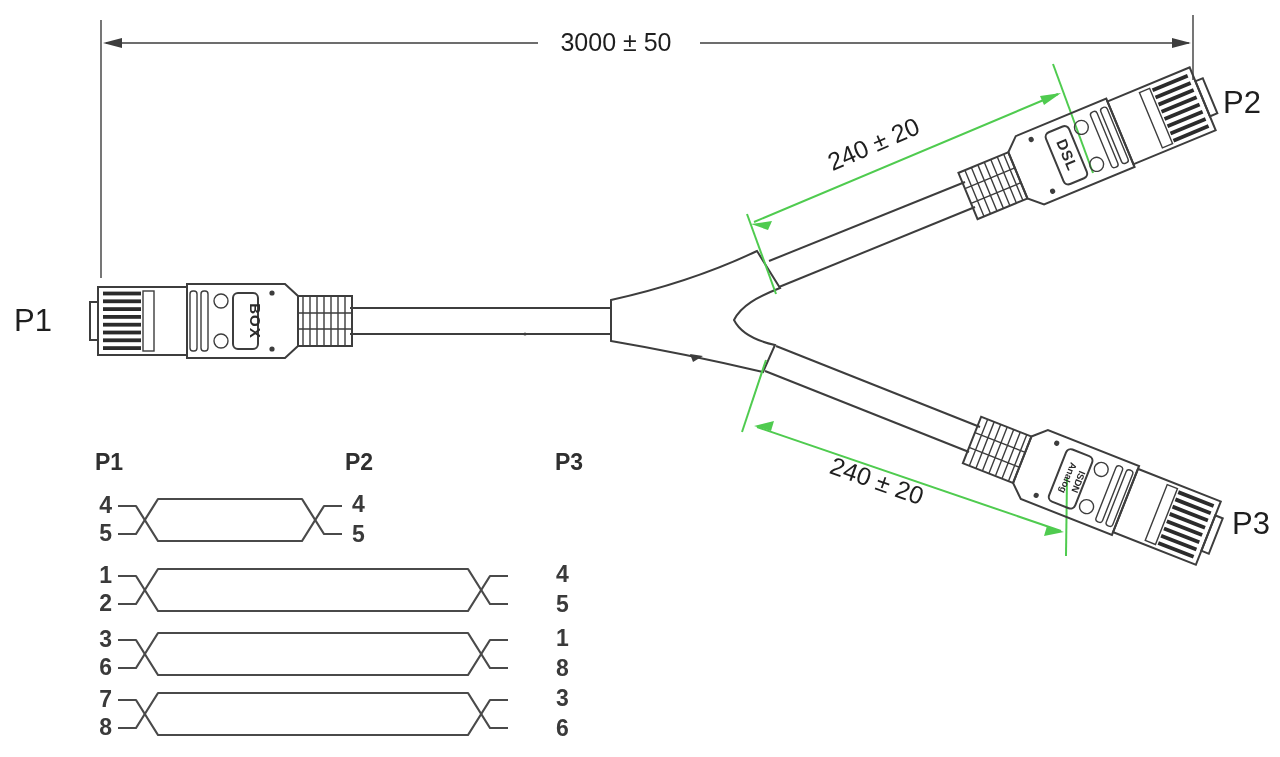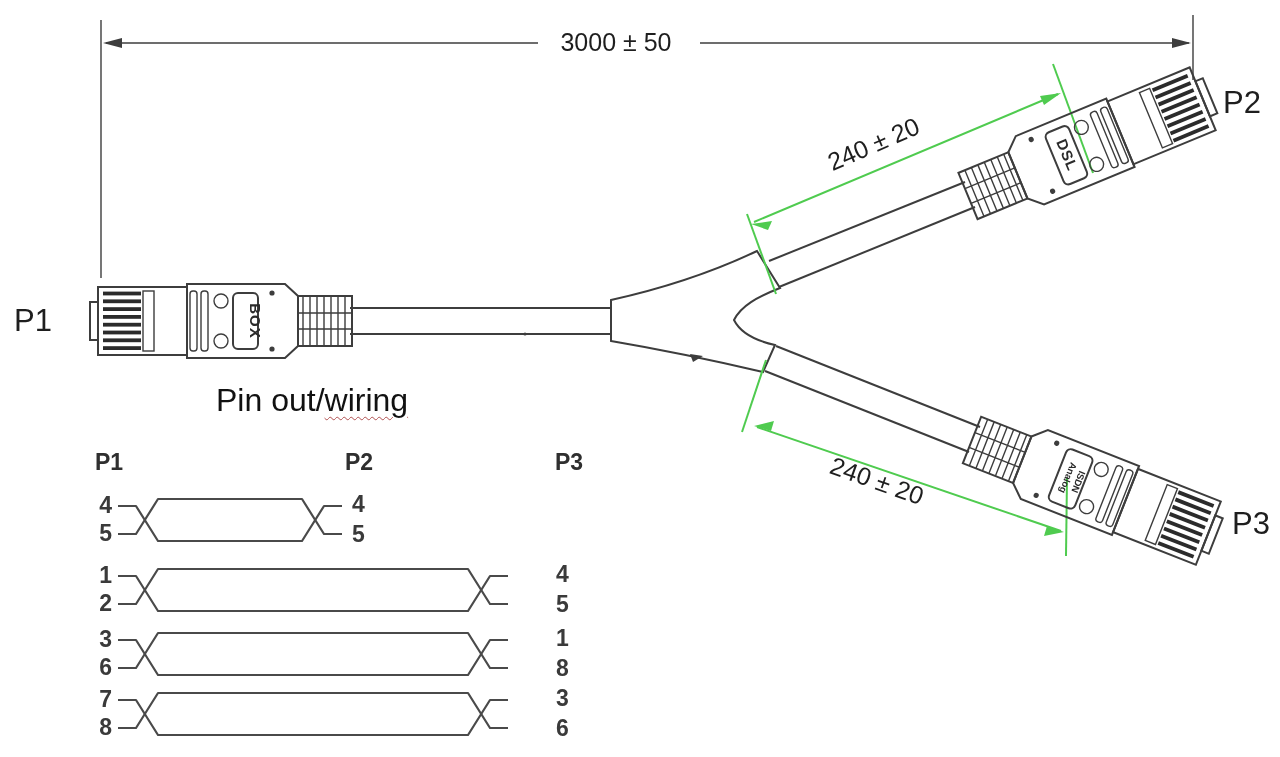--- a/index.html
+++ b/index.html
@@ -209,17 +209,14 @@
       <path class="wire" d="M118,700 H136 L158,735 H468 L490,700 H508"></path>
       <path class="wire" d="M118,728 H136 L158,693 H468 L490,728 H508"></path>
       <text class="pinnum" x="112" y="707" text-anchor="end">7</text>
       <text class="pinnum" x="112" y="735" text-anchor="end">8</text>
       <text class="pinnum" x="556" y="706">3</text>
       <text class="pinnum" x="556" y="736">6</text>
     </g>
   </g>
 </svg>
 
-<div class="diagram-title">
-  <span>Pin out/</span><span class="squiggle">wiring</span>
+
 </div>
 
-</div>
-
 </body></html>

